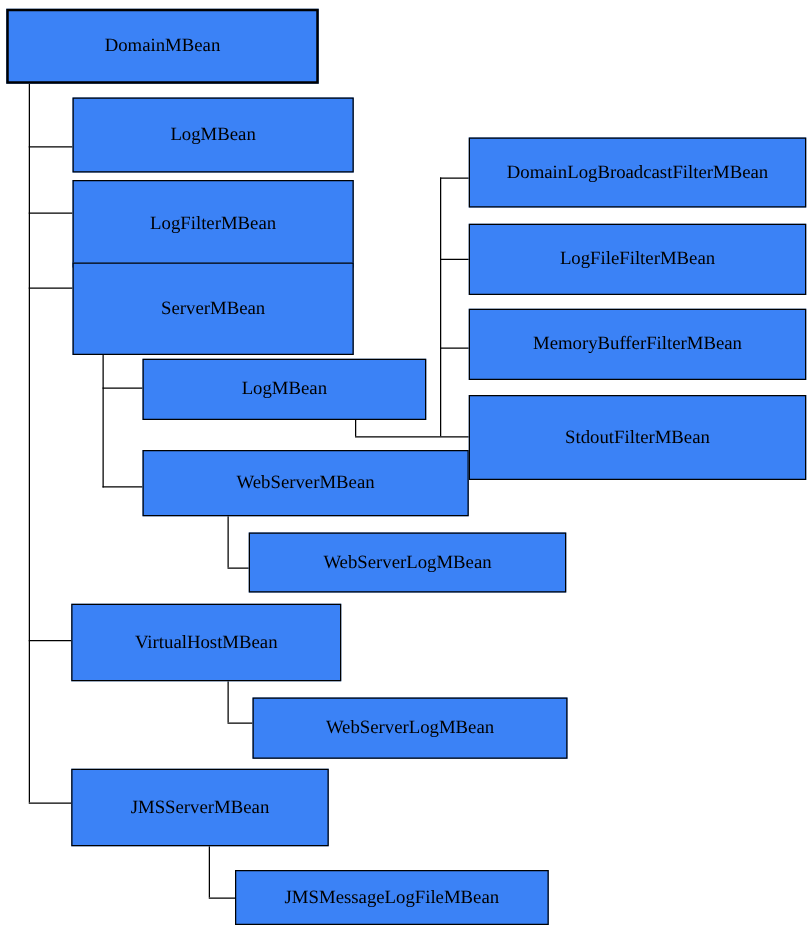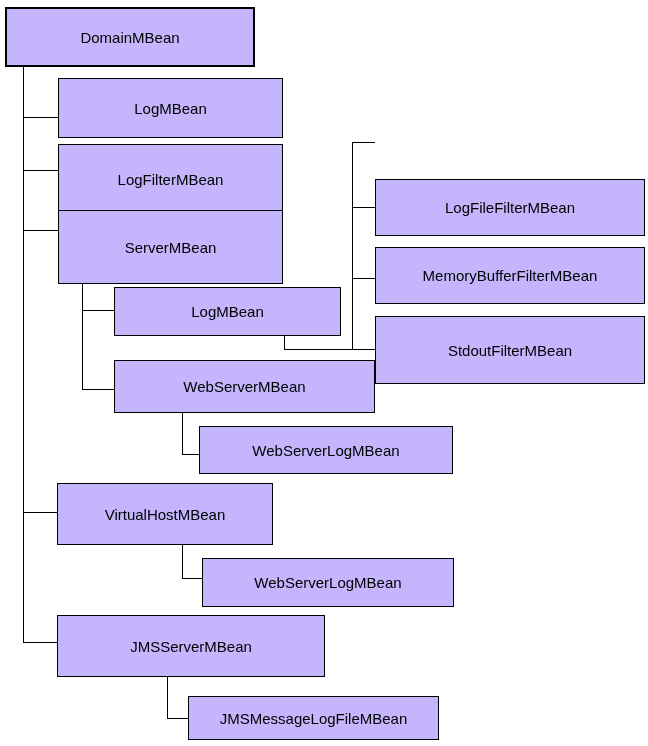--- a/index.html
+++ b/index.html
@@ -10,26 +10,26 @@
   .canvas {
     position: relative;
     width: 648px;
     height: 746px;
     background: #ffffff;
     overflow: hidden;
   }
   .box {
     position: absolute;
     box-sizing: border-box;
-    background: #c4b5fd;
+    background: #3b82f6;
     border: 1px solid #000000;
     display: flex;
     align-items: center;
     justify-content: center;
-    font-family: Liberation Sans, sans-serif;
+    font-family: Liberation Serif, serif;
     font-size: 15px;
     color: #000000;
     white-space: nowrap;
     overflow: hidden;
   }
   .box.root { border-width: 2px; }
   .line {
     position: absolute;
     background: #000000;
   }
@@ -68,19 +68,20 @@
 
   <div class="box root" style="left:5px;   top:7px;   width:250px; height:60px">DomainMBean</div>
   <div class="box" style="left:58px;  top:78px;  width:225px; height:60px">LogMBean</div>
   <div class="box" style="left:58px;  top:144px; width:225px; height:70px">LogFilterMBean</div>
   <div class="box" style="left:58px;  top:210px; width:225px; height:74px">ServerMBean</div>
   <div class="box" style="left:114px; top:287px; width:227px; height:49px">LogMBean</div>
   <div class="box" style="left:114px; top:360px; width:261px; height:53px">WebServerMBean</div>
   <div class="box" style="left:199px; top:426px; width:254px; height:48px">WebServerLogMBean</div>
   <div class="box" style="left:57px;  top:483px; width:216px; height:62px">VirtualHostMBean</div>
   <div class="box" style="left:202px; top:558px; width:252px; height:49px">WebServerLogMBean</div>
-  <div class="box" style="left:57px;  top:615px; width:268px; height:62px">JMSServerMBean</div>
+  <div class="box" style="left:57px;  top:615px; width:206px; height:62px">JMSServerMBean</div>
   <div class="box" style="left:188px; top:696px; width:251px; height:44px">JMSMessageLogFileMBean</div>
+  <div class="box" style="left:375px; top:110px; width:270px; height:56px">DomainLogBroadcastFilterMBean</div>
   <div class="box" style="left:375px; top:247px; width:270px; height:57px">MemoryBufferFilterMBean</div>
   <div class="box" style="left:375px; top:179px; width:270px; height:57px">LogFileFilterMBean</div>
   <div class="box" style="left:375px; top:316px; width:270px; height:68px">StdoutFilterMBean</div>
 
 </div>
 
 </body></html>

